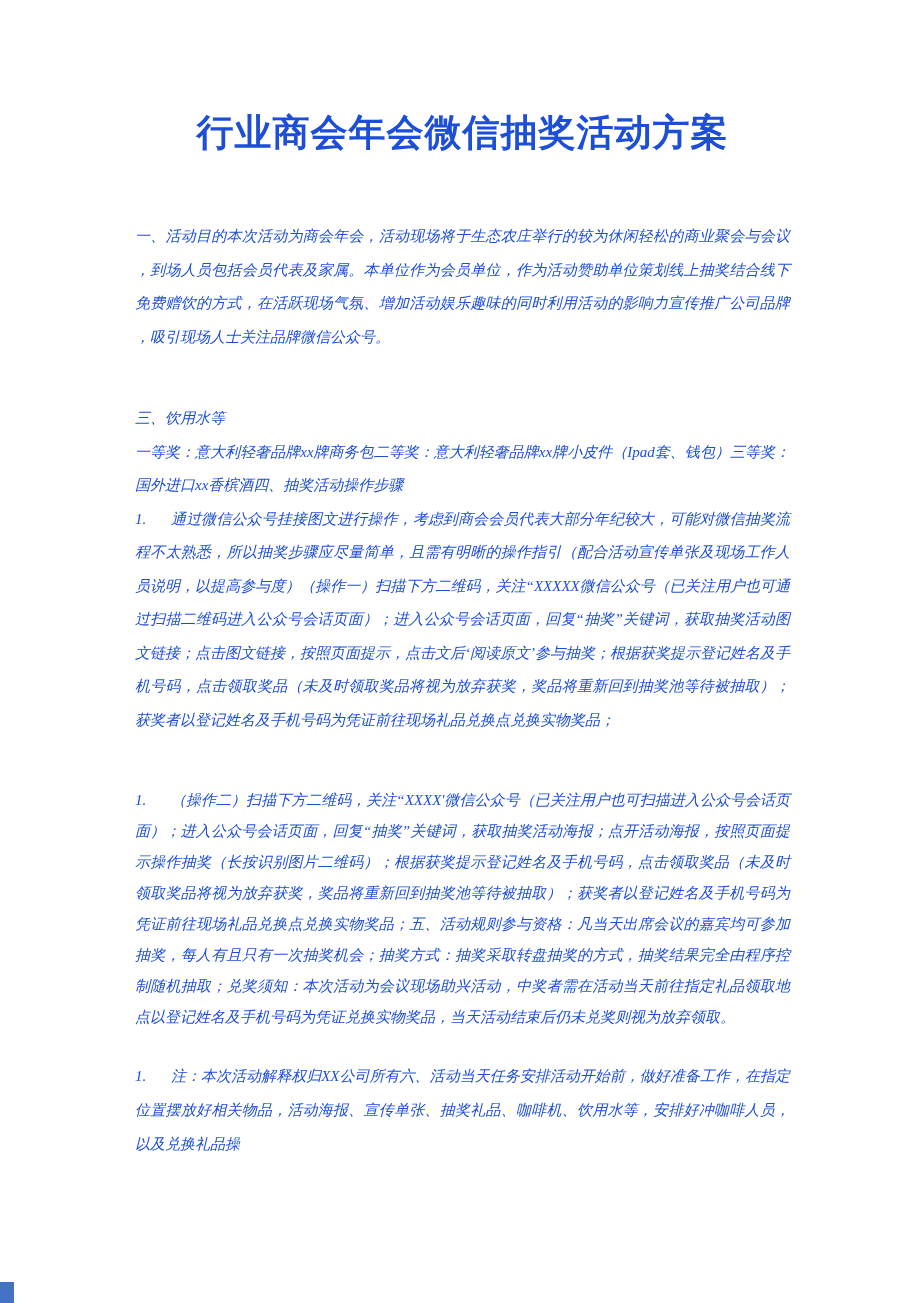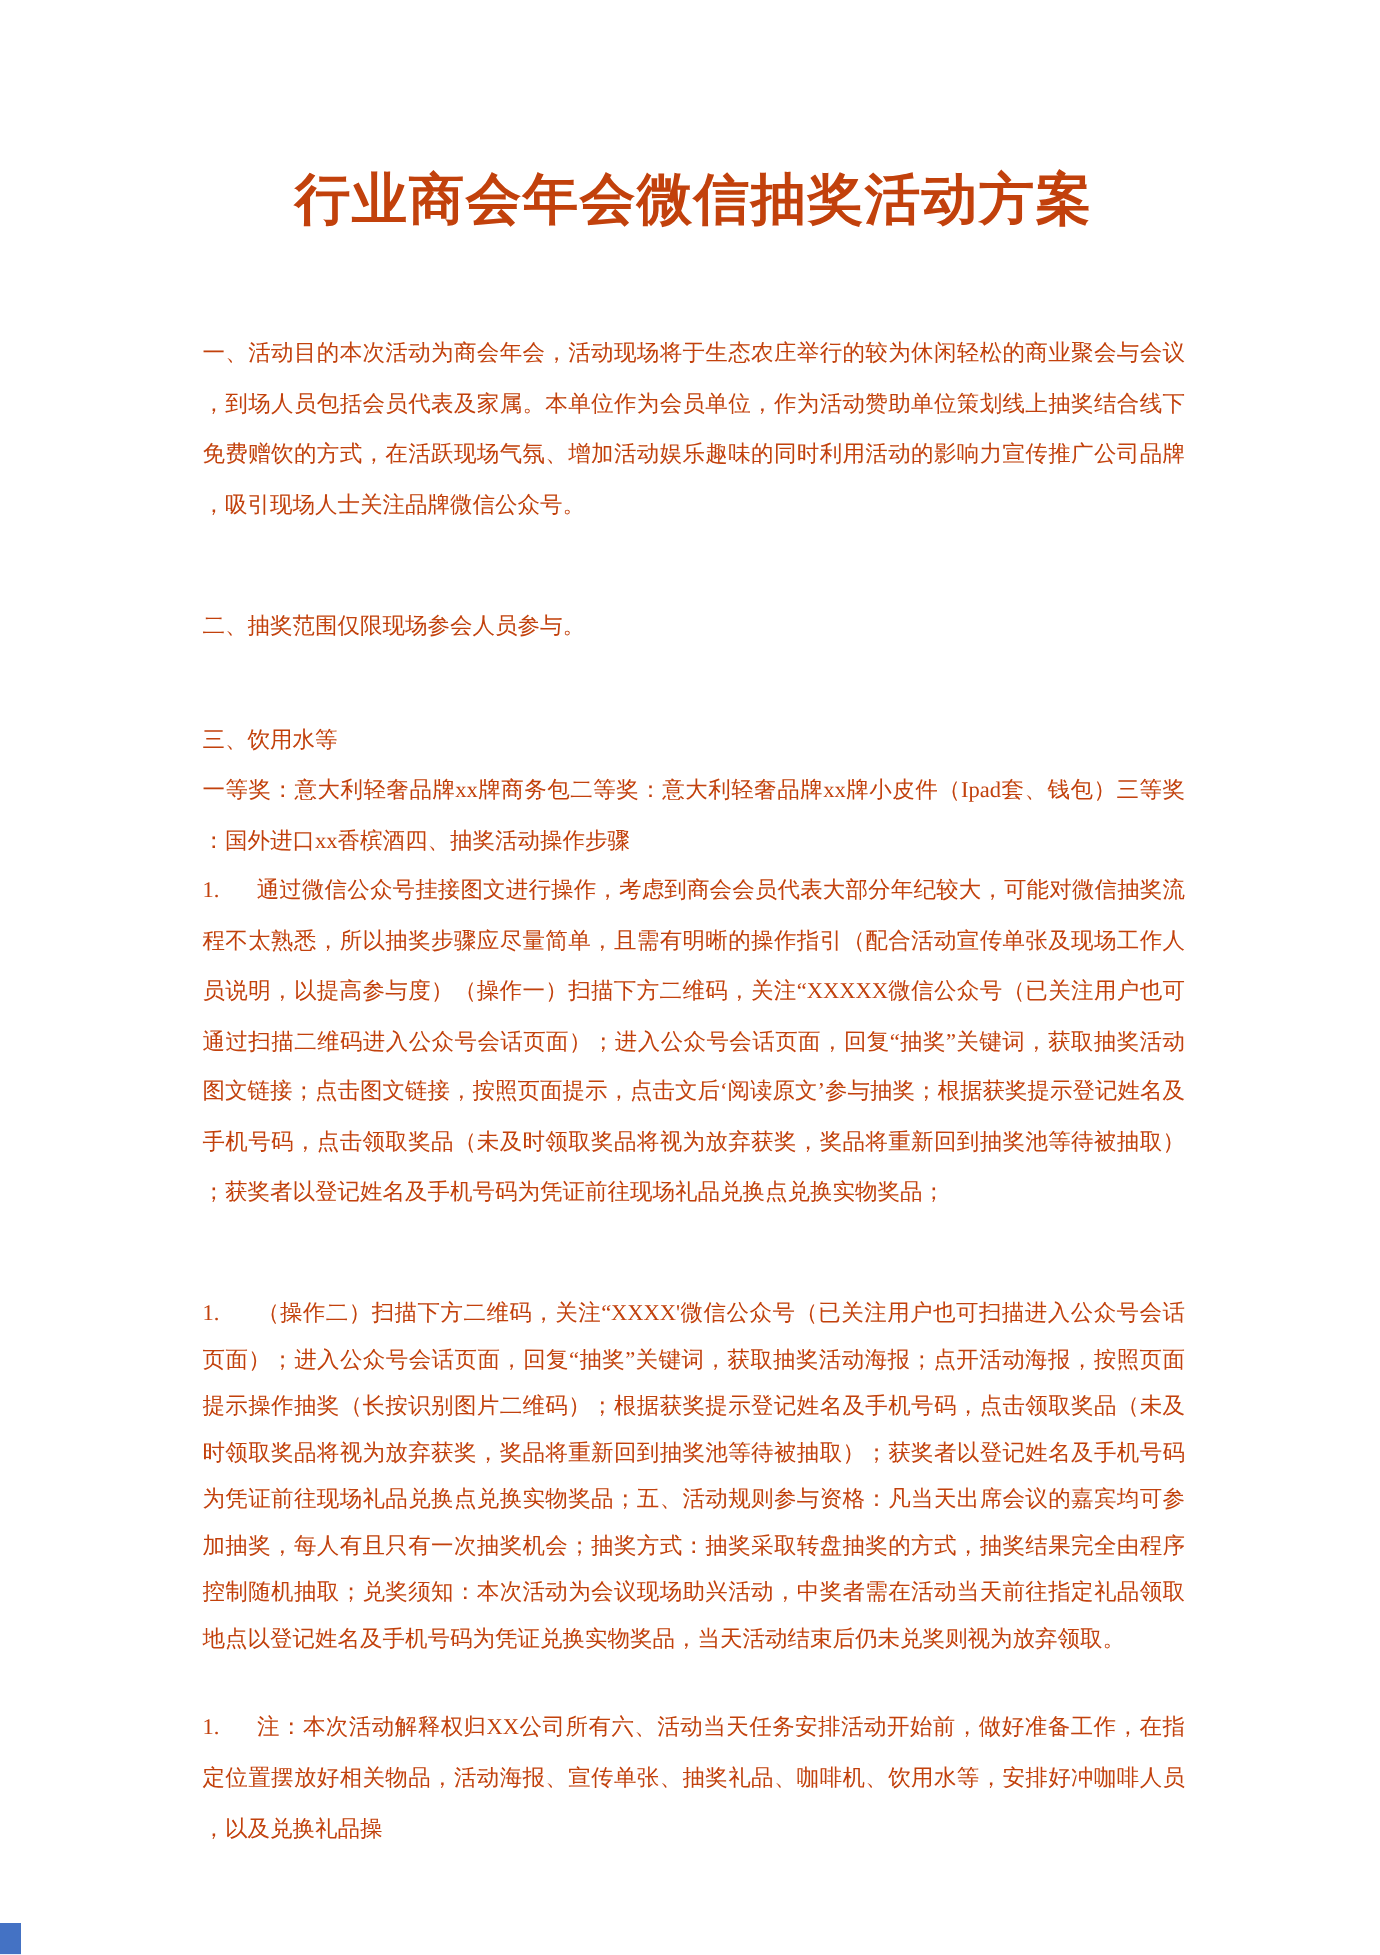--- a/index.html
+++ b/index.html
@@ -7,21 +7,21 @@
     padding: 0;
     background: #ffffff;
   }
   .page {
     position: relative;
     width: 920px;
     height: 1303px;
     background: #ffffff;
     overflow: hidden;
     font-family: "Liberation Serif", "DejaVu Serif", serif;
-    color: #c2410c;
+    color: #1d4ed8;
   }
   .content {
     width: 655px;
     margin-left: 135px;
   }
   .doc-title {
     font-family: "Liberation Sans", "DejaVu Sans", sans-serif;
     font-size: 37px;
     line-height: 46px;
     font-weight: 700;
@@ -29,20 +29,21 @@
     margin: 110px 0 64px 0;
     letter-spacing: 1px;
   }
   .para {
     font-size: 15px;
     line-height: 33.5px;
     text-align: justify;
     line-break: anywhere;
     word-break: break-all;
     margin: 0;
+    font-style: italic;
   }
   .para.mb-purpose { margin-bottom: 48px; }
   .para.mb-scope   { margin-bottom: 42px; }
   .para.list-item-1 { margin-bottom: 48px; }
   .para.list-item-2 { line-height: 31px; margin-bottom: 26px; }
   .para.list-item-3 { line-height: 34px; }
   .li-num {
     display: inline-block;
     min-width: 36px;
   }
@@ -58,21 +59,20 @@
 </head>
 <body>
 
 <div class="page">
   <div class="content">
 
     <h1 class="doc-title">行业商会年会微信抽奖活动方案</h1>
 
     <p class="para mb-purpose">一、活动目的本次活动为商会年会，活动现场将于生态农庄举行的较为休闲轻松的商业聚会与会议，到场人员包括会员代表及家属。本单位作为会员单位，作为活动赞助单位策划线上抽奖结合线下免费赠饮的方式，在活跃现场气氛、增加活动娱乐趣味的同时利用活动的影响力宣传推广公司品牌，吸引现场人士关注品牌微信公众号。</p>
 
-    <p class="para mb-scope">二、抽奖范围仅限现场参会人员参与。</p>
 
     <p class="para">三、饮用水等</p>
 
     <p class="para">一等奖：意大利轻奢品牌xx牌商务包二等奖：意大利轻奢品牌xx牌小皮件（Ipad套、钱包）三等奖：国外进口xx香槟酒四、抽奖活动操作步骤</p>
 
     <p class="para list-item-1"><span class="li-num">1.</span><span>通过微信公众号挂接图文进行操作，考虑到商会会员代表大部分年纪较大，可能对微信抽奖流程不太熟悉，所以抽奖步骤应尽量简单，且需有明晰的操作指引（配合活动宣传单张及现场工作人员说明，以提高参与度）（操作一）扫描下方二维码，关注“XXXXX微信公众号（已关注用户也可通过扫描二维码进入公众号会话页面）；进入公众号会话页面，回复“抽奖”关键词，获取抽奖活动图文链接；点击图文链接，按照页面提示，点击文后‘阅读原文’参与抽奖；根据获奖提示登记姓名及手机号码，点击领取奖品（未及时领取奖品将视为放弃获奖，奖品将重新回到抽奖池等待被抽取）；获奖者以登记姓名及手机号码为凭证前往现场礼品兑换点兑换实物奖品；</span></p>
 
     <p class="para list-item-2"><span class="li-num">1.</span><span>（操作二）扫描下方二维码，关注“XXXX'微信公众号（已关注用户也可扫描进入公众号会话页面）；进入公众号会话页面，回复“抽奖”关键词，获取抽奖活动海报；点开活动海报，按照页面提示操作抽奖（长按识别图片二维码）；根据获奖提示登记姓名及手机号码，点击领取奖品（未及时领取奖品将视为放弃获奖，奖品将重新回到抽奖池等待被抽取）；获奖者以登记姓名及手机号码为凭证前往现场礼品兑换点兑换实物奖品；五、活动规则参与资格：凡当天出席会议的嘉宾均可参加抽奖，每人有且只有一次抽奖机会；抽奖方式：抽奖采取转盘抽奖的方式，抽奖结果完全由程序控制随机抽取；兑奖须知：本次活动为会议现场助兴活动，中奖者需在活动当天前往指定礼品领取地点以登记姓名及手机号码为凭证兑换实物奖品，当天活动结束后仍未兑奖则视为放弃领取。</span></p>
 
     <p class="para list-item-3"><span class="li-num">1.</span><span>注：本次活动解释权归XX公司所有六、活动当天任务安排活动开始前，做好准备工作，在指定位置摆放好相关物品，活动海报、宣传单张、抽奖礼品、咖啡机、饮用水等，安排好冲咖啡人员，以及兑换礼品操</span></p>

